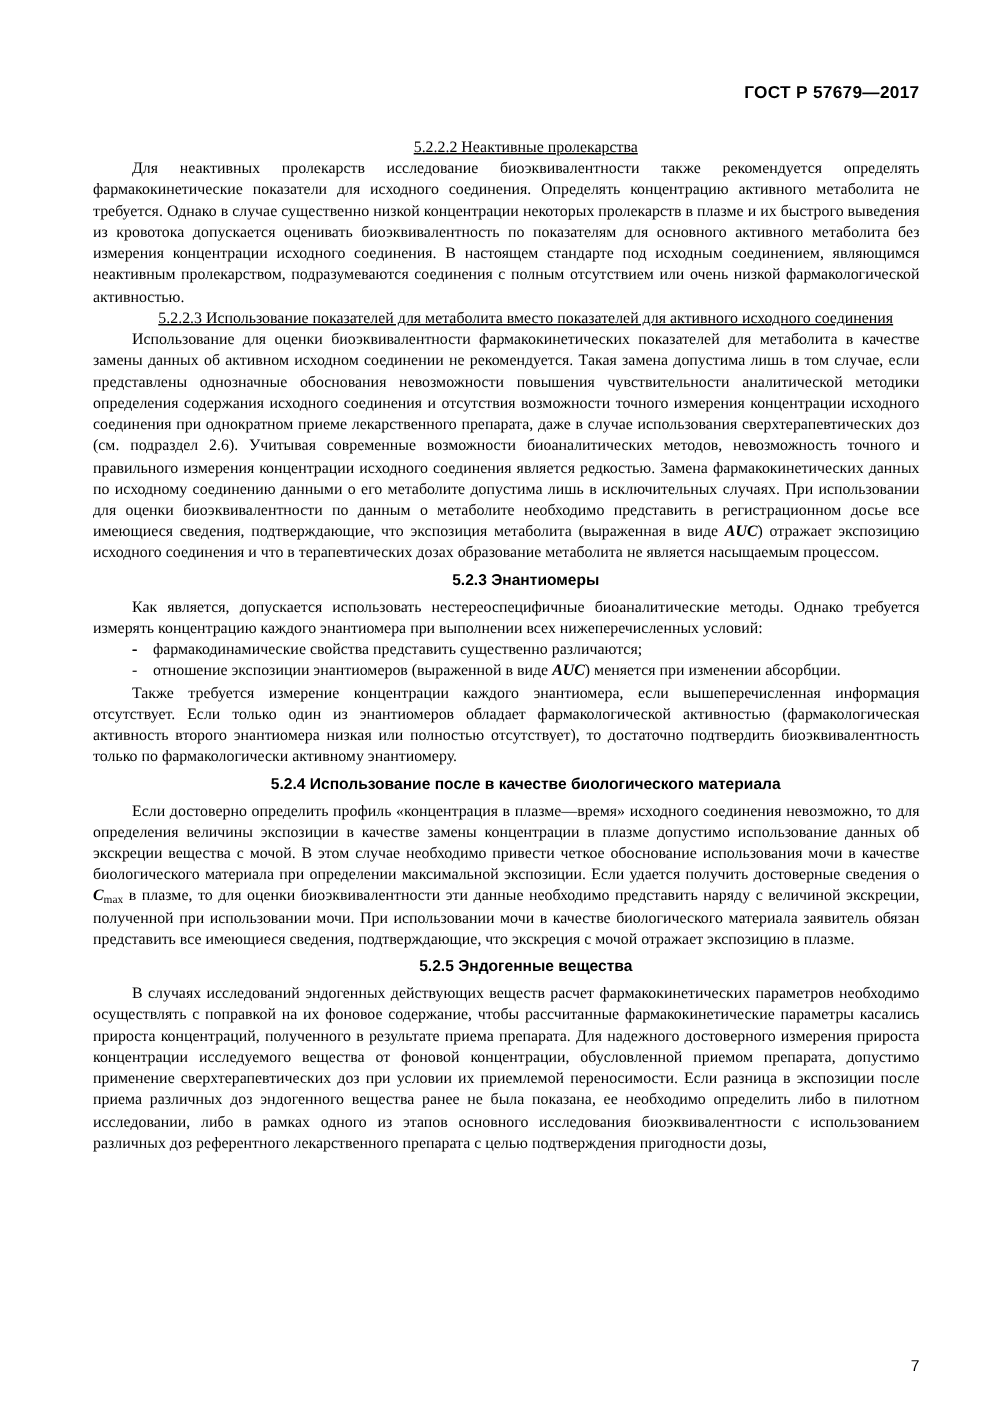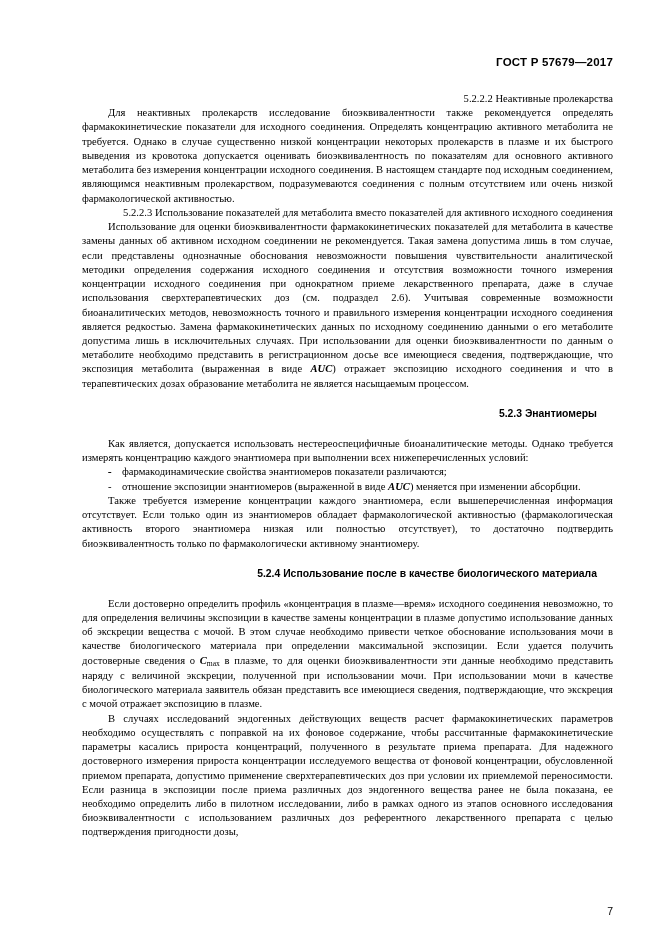--- a/index.html
+++ b/index.html
@@ -13,21 +13,21 @@
     font-family: "Liberation Serif", serif;
     color: #000000;
     position: relative;
     overflow: hidden;
   }
   .page {
     position: relative;
     width: 661px;
     height: 935px;
     box-sizing: border-box;
-    padding: 56px 48px 40px 82px;
+    padding: 56px 48px 40px 62px;
   }
   .header {
     text-align: right;
     font-family: "Liberation Sans", sans-serif;
     font-weight: bold;
     font-size: 11.5px;
     letter-spacing: 0.2px;
     margin: 0 0 24px 0;
   }
   .content {
@@ -40,27 +40,28 @@
     text-indent: 26px;
     text-align: justify;
     text-justify: inter-word;
     hyphens: manual;
   }
   p.heading {
     font-family: "Liberation Sans", sans-serif;
     font-weight: bold;
     font-size: 10.4px;
     text-indent: 26px;
-    text-align: right;
-    margin: 16px;
+    text-align: center;
+    margin: 4px;
   }
   p.subheading {
     text-indent: 26px;
-    text-align: right;
+    text-align: center;
     margin: 0;
+    text-decoration: underline;
   }
   ul.dashlist {
     margin: 0;
     padding: 0;
     list-style: none;
   }
   ul.dashlist li {
     position: relative;
     padding-left: 40px;
     text-align: justify;
@@ -101,28 +102,29 @@
     <p>Для неактивных пролекарств исследование биоэквивалентности также рекомендуется определять фармакокинетические показатели для исходного соединения. Определять концентрацию активного метаболита не требуется. Однако в случае существенно низкой концентрации некоторых пролекарств в плазме и их быстрого выведения из кровотока допускается оценивать биоэквивалентность по показателям для основного активного метаболита без измерения концентрации исходного соединения. В настоящем стандарте под исходным соединением, являющимся неактивным пролекарством, подразумеваются соединения с полным отсутствием или очень низкой фармакологической активностью.</p>
 
     <p class="subheading">5.2.2.3 Использование показателей для метаболита вместо показателей для активного исходного соединения</p>
     <p>Использование для оценки биоэквивалентности фармакокинетических показателей для метаболита в качестве замены данных об активном исходном соединении не рекомендуется. Такая замена допустима лишь в том случае, если представлены однозначные обоснования невозможности повышения чувствительности аналитической методики определения содержания исходного соединения и отсутствия возможности точного измерения концентрации исходного соединения при однократном приеме лекарственного препарата, даже в случае использования сверхтерапевтических доз (см. подраздел 2.6). Учитывая современные возможности биоаналитических методов, невозможность точного и правильного измерения концентрации исходного соединения является редкостью. Замена фармакокинетических данных по исходному соединению данными о его метаболите допустима лишь в исключительных случаях. При использовании для оценки биоэквивалентности по данным о метаболите необходимо представить в регистрационном досье все имеющиеся сведения, подтверждающие, что экспозиция метаболита (выраженная в виде <span class="ital">AUC</span>) отражает экспозицию исходного соединения и что в терапевтических дозах образование метаболита не является насыщаемым процессом.</p>
 
     <p class="heading">5.2.3 Энантиомеры</p>
     <p>Как является, допускается использовать нестереоспецифичные биоаналитические методы. Однако требуется измерять концентрацию каждого энантиомера при выполнении всех нижеперечисленных условий:</p>
 
     <ul class="dashlist">
       <li><span class="dash">-</span></li>
-      <li><span class="dash">-</span><span>фармакодинамические свойства энантиомеров показатели различаются;</span></li>
+      <li><span class="dash">-</span><span>фармакодинамические свойства представить существенно различаются;</span></li>
       <li><span class="dash">-</span><span>отношение экспозиции энантиомеров (выраженной в виде <span class="ital">AUC</span>) меняется при изменении абсорбции.</span></li>
     </ul>
 
     <p>Также требуется измерение концентрации каждого энантиомера, если вышеперечисленная информация отсутствует. Если только один из энантиомеров обладает фармакологической активностью (фармакологическая активность второго энантиомера низкая или полностью отсутствует), то достаточно подтвердить биоэквивалентность только по фармакологически активному энантиомеру.</p>
 
     <p class="heading">5.2.4 Использование после в качестве биологического материала</p>
     <p>Если достоверно определить профиль «концентрация в плазме—время» исходного соединения невозможно, то для определения величины экспозиции в качестве замены концентрации в плазме допустимо использование данных об экскреции вещества с мочой. В этом случае необходимо привести четкое обоснование использования мочи в качестве биологического материала при определении максимальной экспозиции. Если удается получить достоверные сведения о <span class="ital">C</span><sub>max</sub> в плазме, то для оценки биоэквивалентности эти данные необходимо представить наряду с величиной экскреции, полученной при использовании мочи. При использовании мочи в качестве биологического материала заявитель обязан представить все имеющиеся сведения, подтверждающие, что экскреция с мочой отражает экспозицию в плазме.</p>
 
+    <p class="heading">5.2.5 Эндогенные вещества</p>
     <p>В случаях исследований эндогенных действующих веществ расчет фармакокинетических параметров необходимо осуществлять с поправкой на их фоновое содержание, чтобы рассчитанные фармакокинетические параметры касались прироста концентраций, полученного в результате приема препарата. Для надежного достоверного измерения прироста концентрации исследуемого вещества от фоновой концентрации, обусловленной приемом препарата, допустимо применение сверхтерапевтических доз при условии их приемлемой переносимости. Если разница в экспозиции после приема различных доз эндогенного вещества ранее не была показана, ее необходимо определить либо в пилотном исследовании, либо в рамках одного из этапов основного исследования биоэквивалентности с использованием различных доз референтного лекарственного препарата с целью подтверждения пригодности дозы,</p>
 
   </div>
 
   <div class="pagenum">7</div>
 
 </div>
 
 </body></html>

